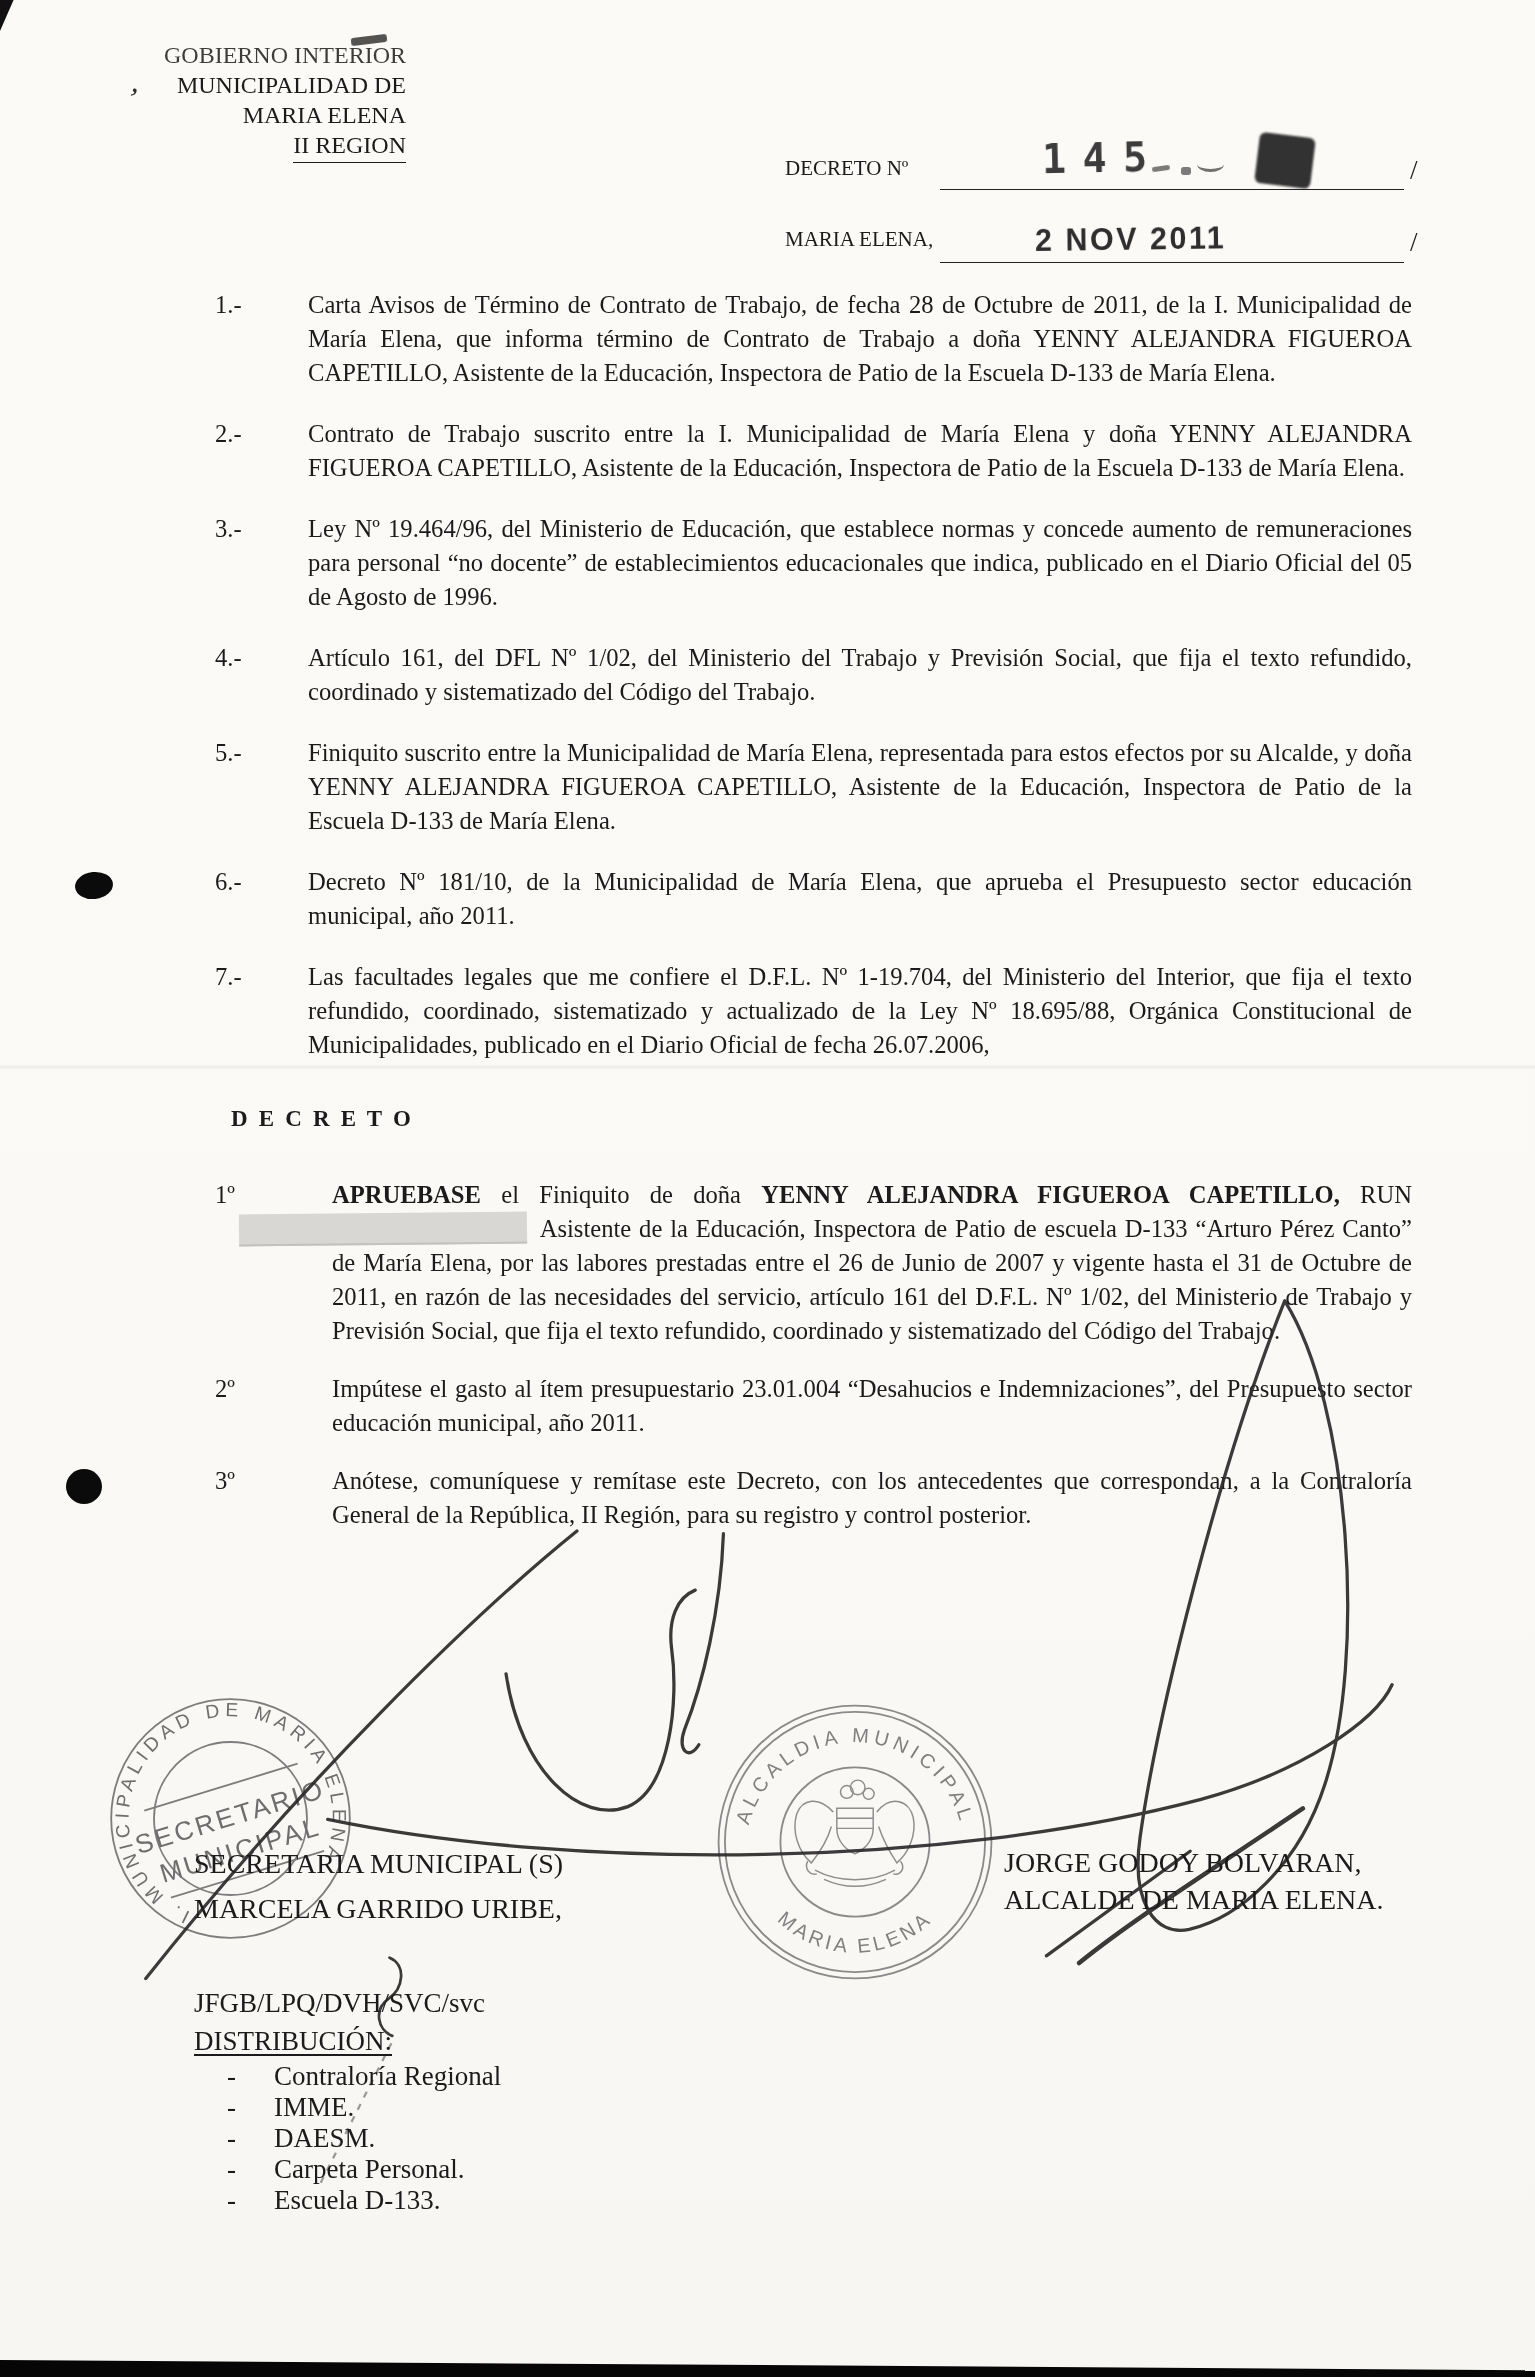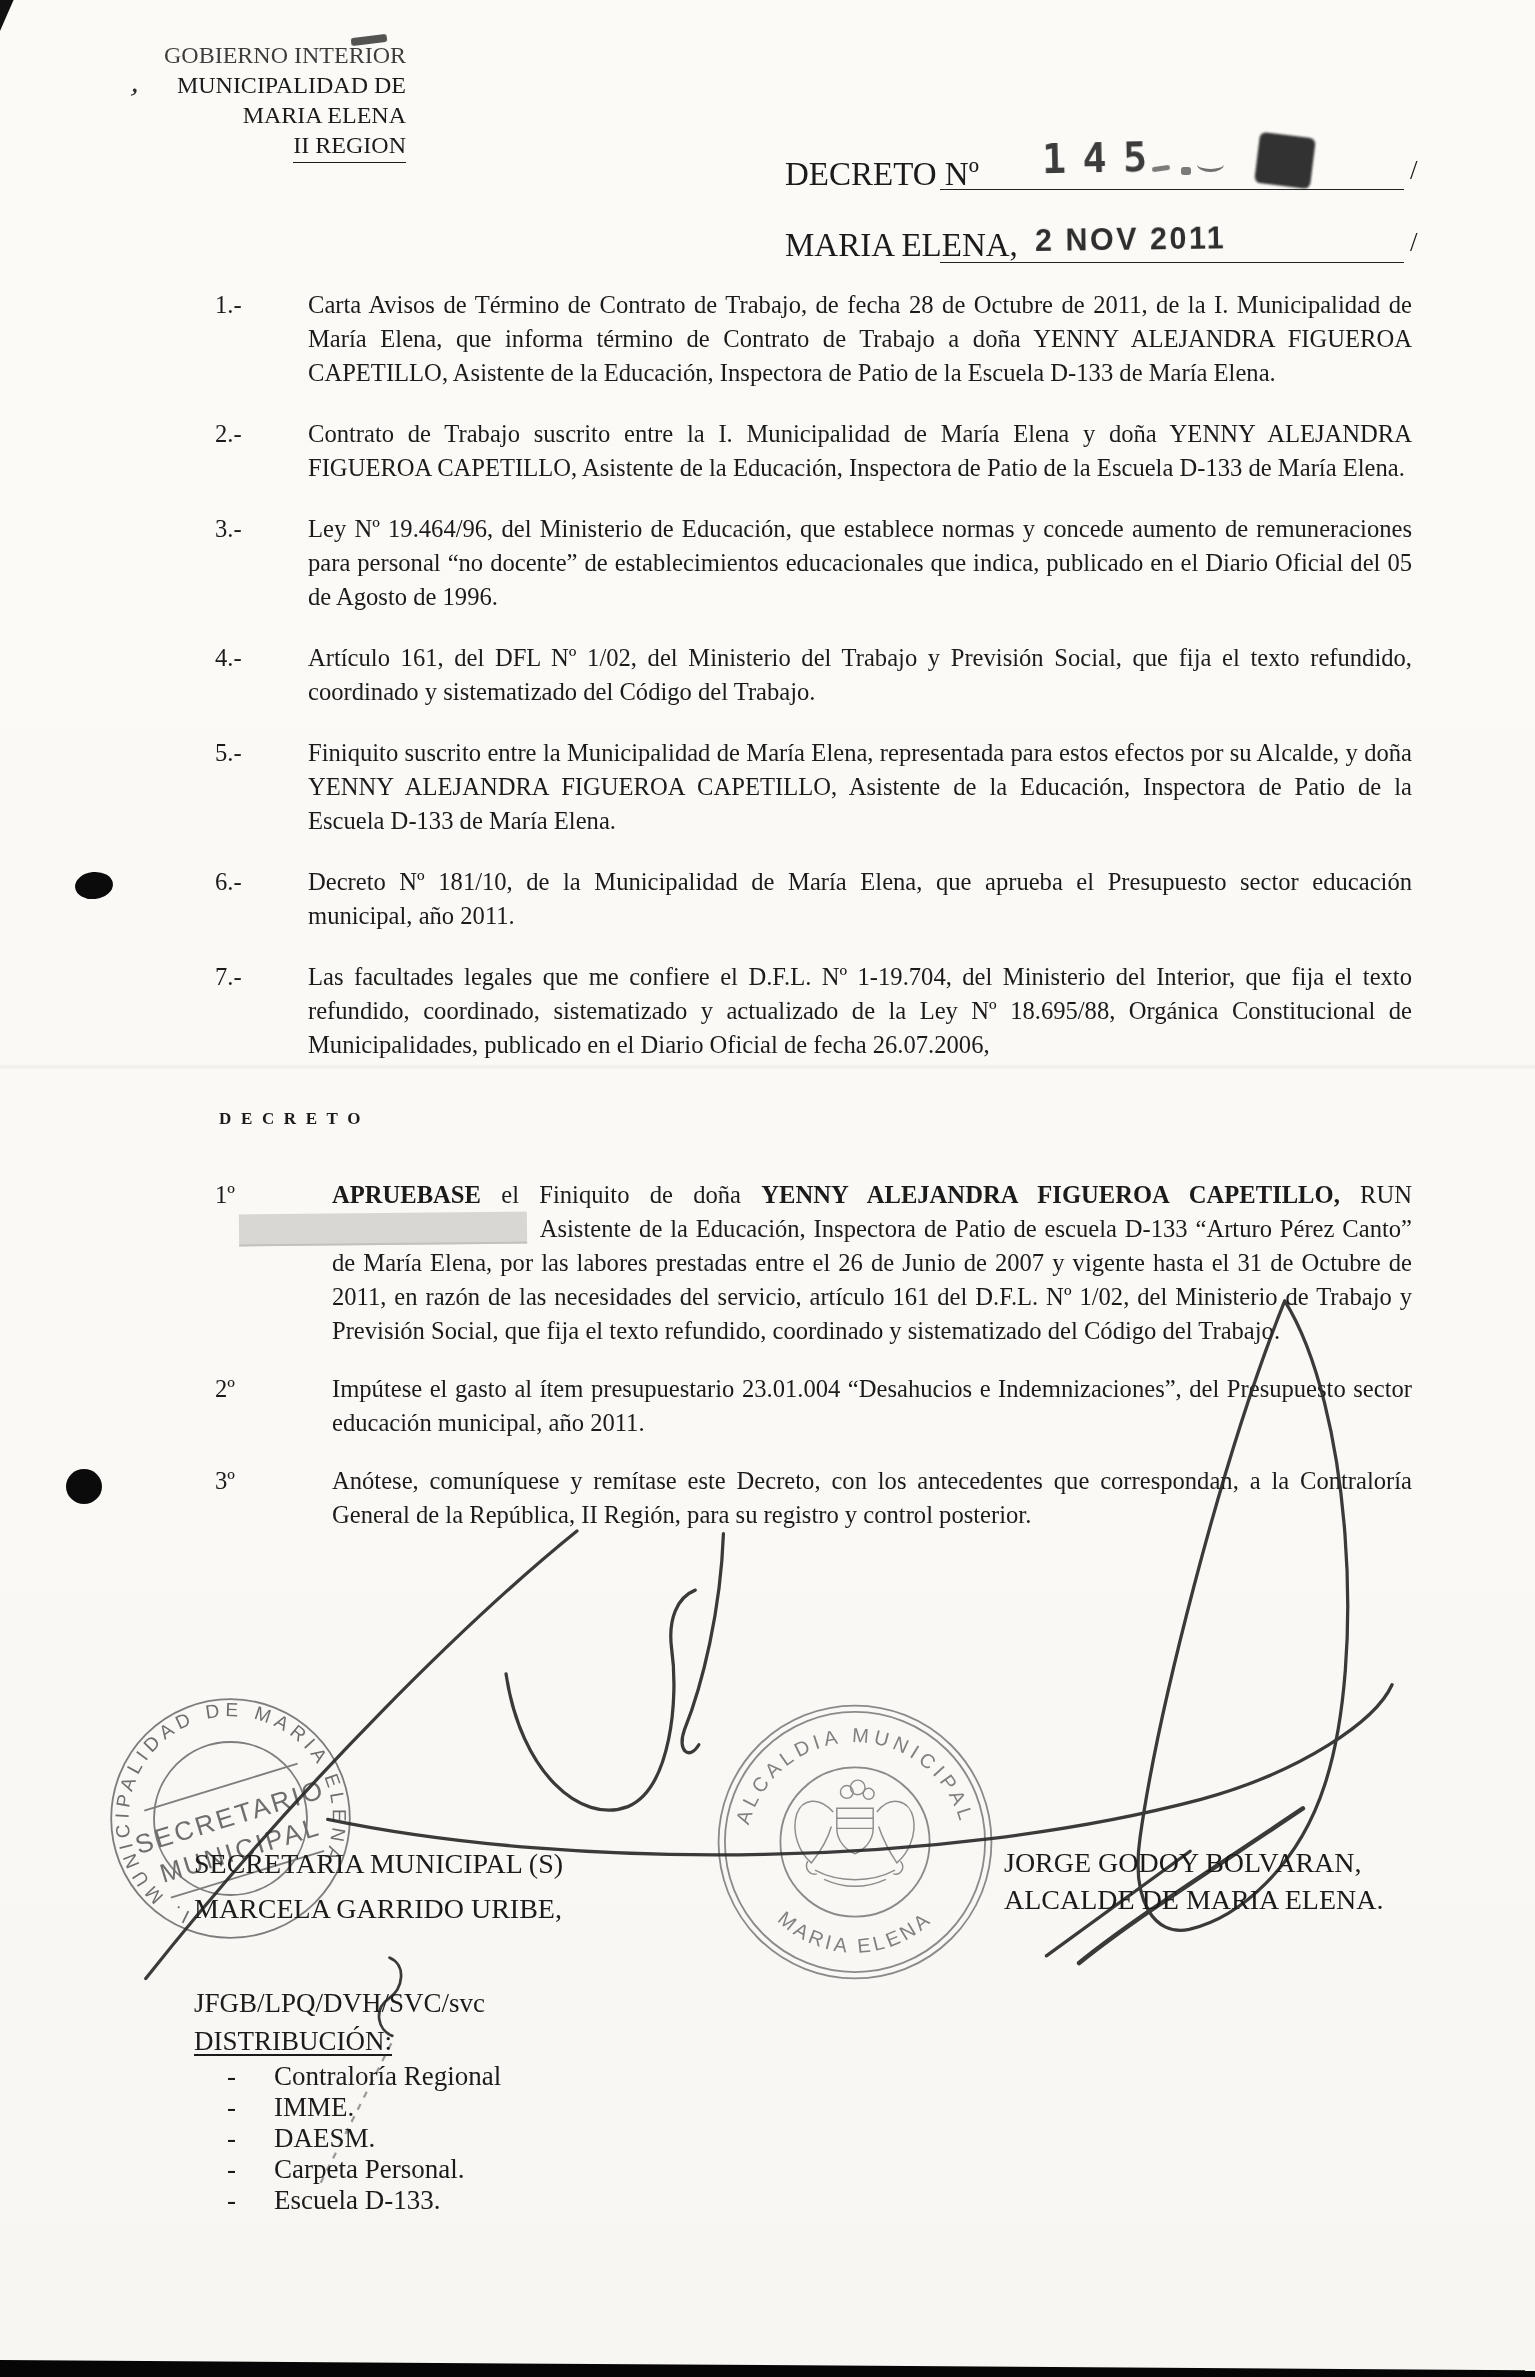--- a/index.html
+++ b/index.html
@@ -9,40 +9,40 @@
     font-family:"Liberation Serif",serif;color:#1b1b1b;
   }
   .abs{position:absolute;}
   .txt{font-size:24.6px;line-height:34px;}
   .caps{letter-spacing:0.5px;}
   
   #letterhead{left:126px;top:40px;width:280px;text-align:right;font-size:24px;line-height:30px;}
   .lh-distressed{filter:blur(0.5px);opacity:.85;}
   .lh-underline{display:inline-block;border-bottom:1.8px solid #1b1b1b;padding-bottom:1.8px;}
   
-  .hdr-label{font-size:33px;}
+  .hdr-label{font-size:21px;}
   .fill-line{border-bottom:1.8px solid #222;height:0;}
   .stamp-num{
     font-family:"DejaVu Sans Mono",monospace;font-weight:bold;font-size:40px;color:#3c3c3c;
     letter-spacing:16.4px;transform:rotate(-1.2deg);filter:blur(0.4px);
   }
   .stamp-date{
     font-family:"Liberation Sans",sans-serif;font-weight:bold;font-size:32px;color:#2e2e2e;
     letter-spacing:2.7px;transform:rotate(-.8deg) scaleX(.95);transform-origin:left;filter:blur(0.3px);
   }
   .slash{font-size:27px;}
   .smudge-blob{background:#1d1d1d;border-radius:6.4px;filter:blur(1.3px);opacity:.9;}
   .smudge-mark{background:#5c5c5c;filter:blur(0.7px);border-radius:2.7px;opacity:.8;}
   
   #content{left:215px;top:288px;width:1197px;}
   #vistos{margin:0 0 36px 0;}
   .item{display:flex;margin-bottom:27px;}
   .item-num{width:93px;flex:none;}
   .item-text{flex:1;text-align:justify;}
-  #decreto-heading{font-weight:bold;font-size:17px;letter-spacing:2.7px;margin:40px 0 42px 4px;}
+  #decreto-heading{font-weight:bold;font-size:23px;letter-spacing:2.7px;margin:40px 0 42px 16px;}
   .res{margin-bottom:24px;gap:24px;}
   .jline{text-align:justify;text-align-last:justify;}
   .para{text-align:justify;}
   .b{font-weight:bold;}
   .redact{
     display:inline-block;width:288px;height:30px;background:#d8d7d4;
     border-bottom:2.7px solid #c2c1be;margin-left:-93px;margin-right:12.7px;
     vertical-align:-8.2px;transform:rotate(-.6deg);
   }
   

